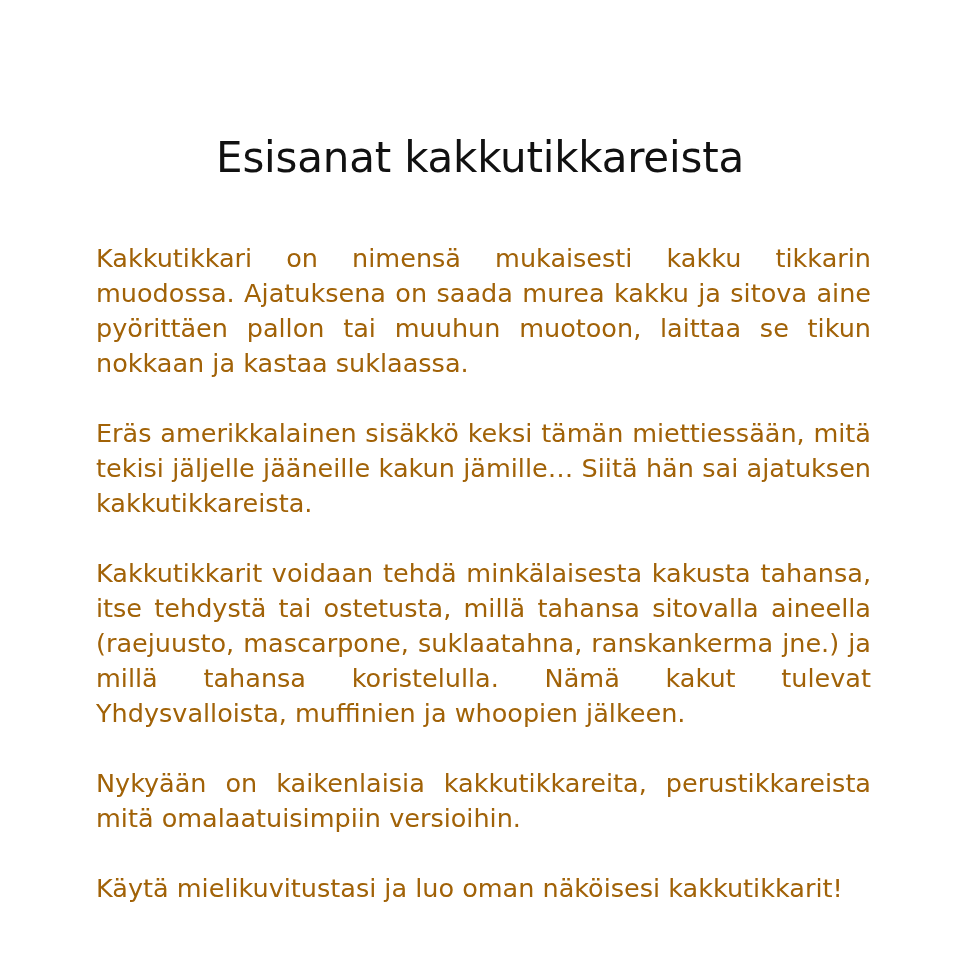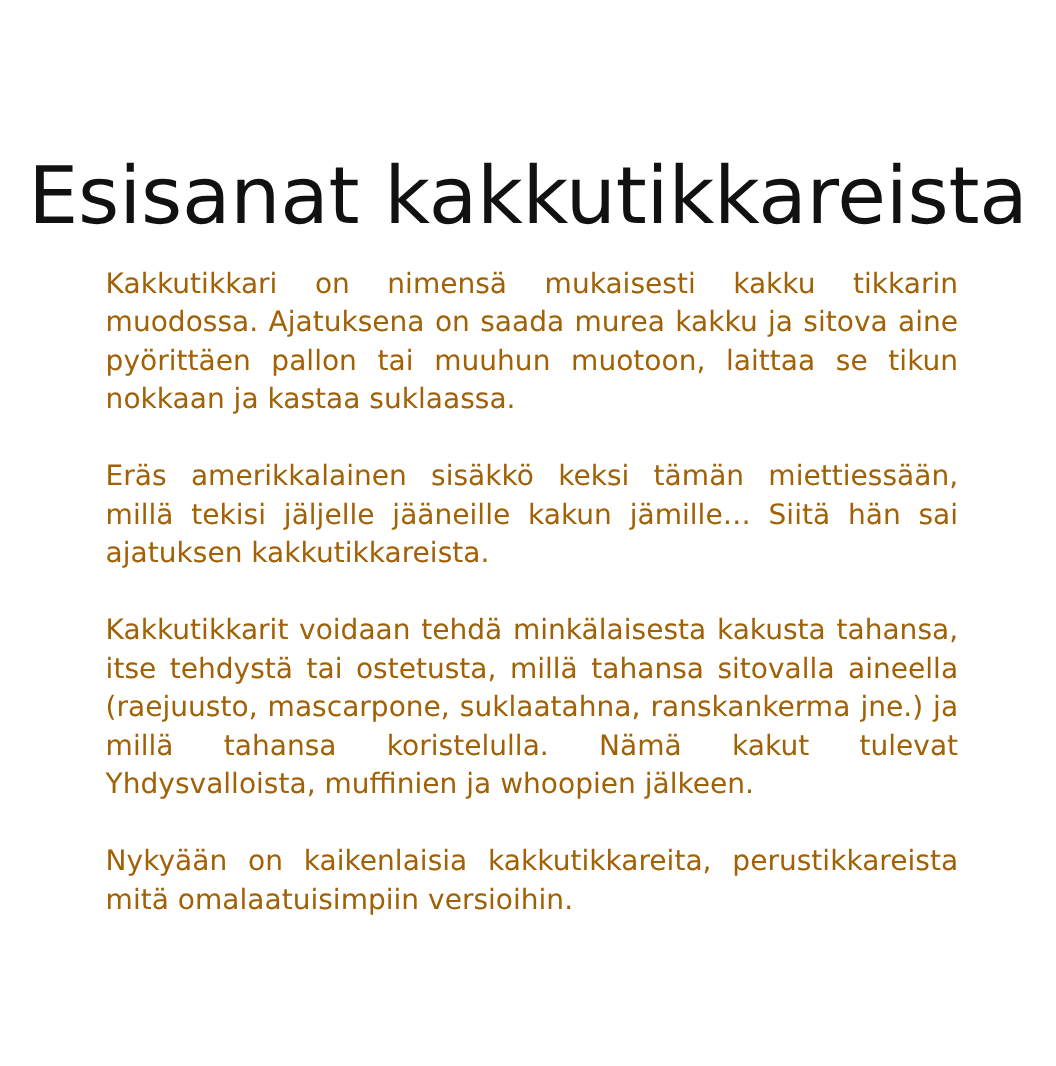--- a/index.html
+++ b/index.html
@@ -29,21 +29,21 @@
   }
 
   
   .doc-title {
     position: absolute;
     left: 0;
     right: 0;
     top: 97px;
     text-align: center;
     font-family: "DejaVu Sans", "Liberation Sans", sans-serif;
-    font-size: 72px;
+    font-size: 42px;
     font-weight: 400;
     line-height: 66px;
     letter-spacing: -0.2px;
     color: #111111;
     white-space: nowrap;
   }
 
   
   .body-column {
     position: absolute;
@@ -79,22 +79,23 @@
 <body>
 
 <div class="page">
 
   <h1 class="doc-title">Esisanat kakkutikkareista</h1>
 
   <div class="body-column">
 
     <p class="doc-paragraph">Kakkutikkari on nimensä mukaisesti kakku tikkarin muodossa. Ajatuksena on saada murea kakku ja sitova aine pyörittäen pallon tai muuhun muotoon, laittaa se tikun nokkaan ja kastaa suklaassa.</p>
 
-    <p class="doc-paragraph">Eräs amerikkalainen sisäkkö keksi tämän miettiessään, millä tekisi jäljelle jääneille kakun jämille… Siitä hän sai ajatuksen kakkutikkareista.</p>
+    <p class="doc-paragraph">Eräs amerikkalainen sisäkkö keksi tämän miettiessään, mitä tekisi jäljelle jääneille kakun jämille… Siitä hän sai ajatuksen kakkutikkareista.</p>
 
     <p class="doc-paragraph">Kakkutikkarit voidaan tehdä minkälaisesta kakusta tahansa, itse tehdystä tai ostetusta, millä tahansa sitovalla aineella (raejuusto, mascarpone, suklaatahna, ranskankerma jne.) ja millä tahansa koristelulla. Nämä kakut tulevat Yhdysvalloista, muffinien ja whoopien jälkeen.</p>
 
     <p class="doc-paragraph">Nykyään on kaikenlaisia kakkutikkareita, perustikkareista mitä omalaatuisimpiin versioihin.</p>
 
+    <p class="doc-paragraph single-line">Käytä mielikuvitustasi ja luo oman näköisesi kakkutikkarit!</p>
 
   </div>
 
 </div>
 
 </body></html>

